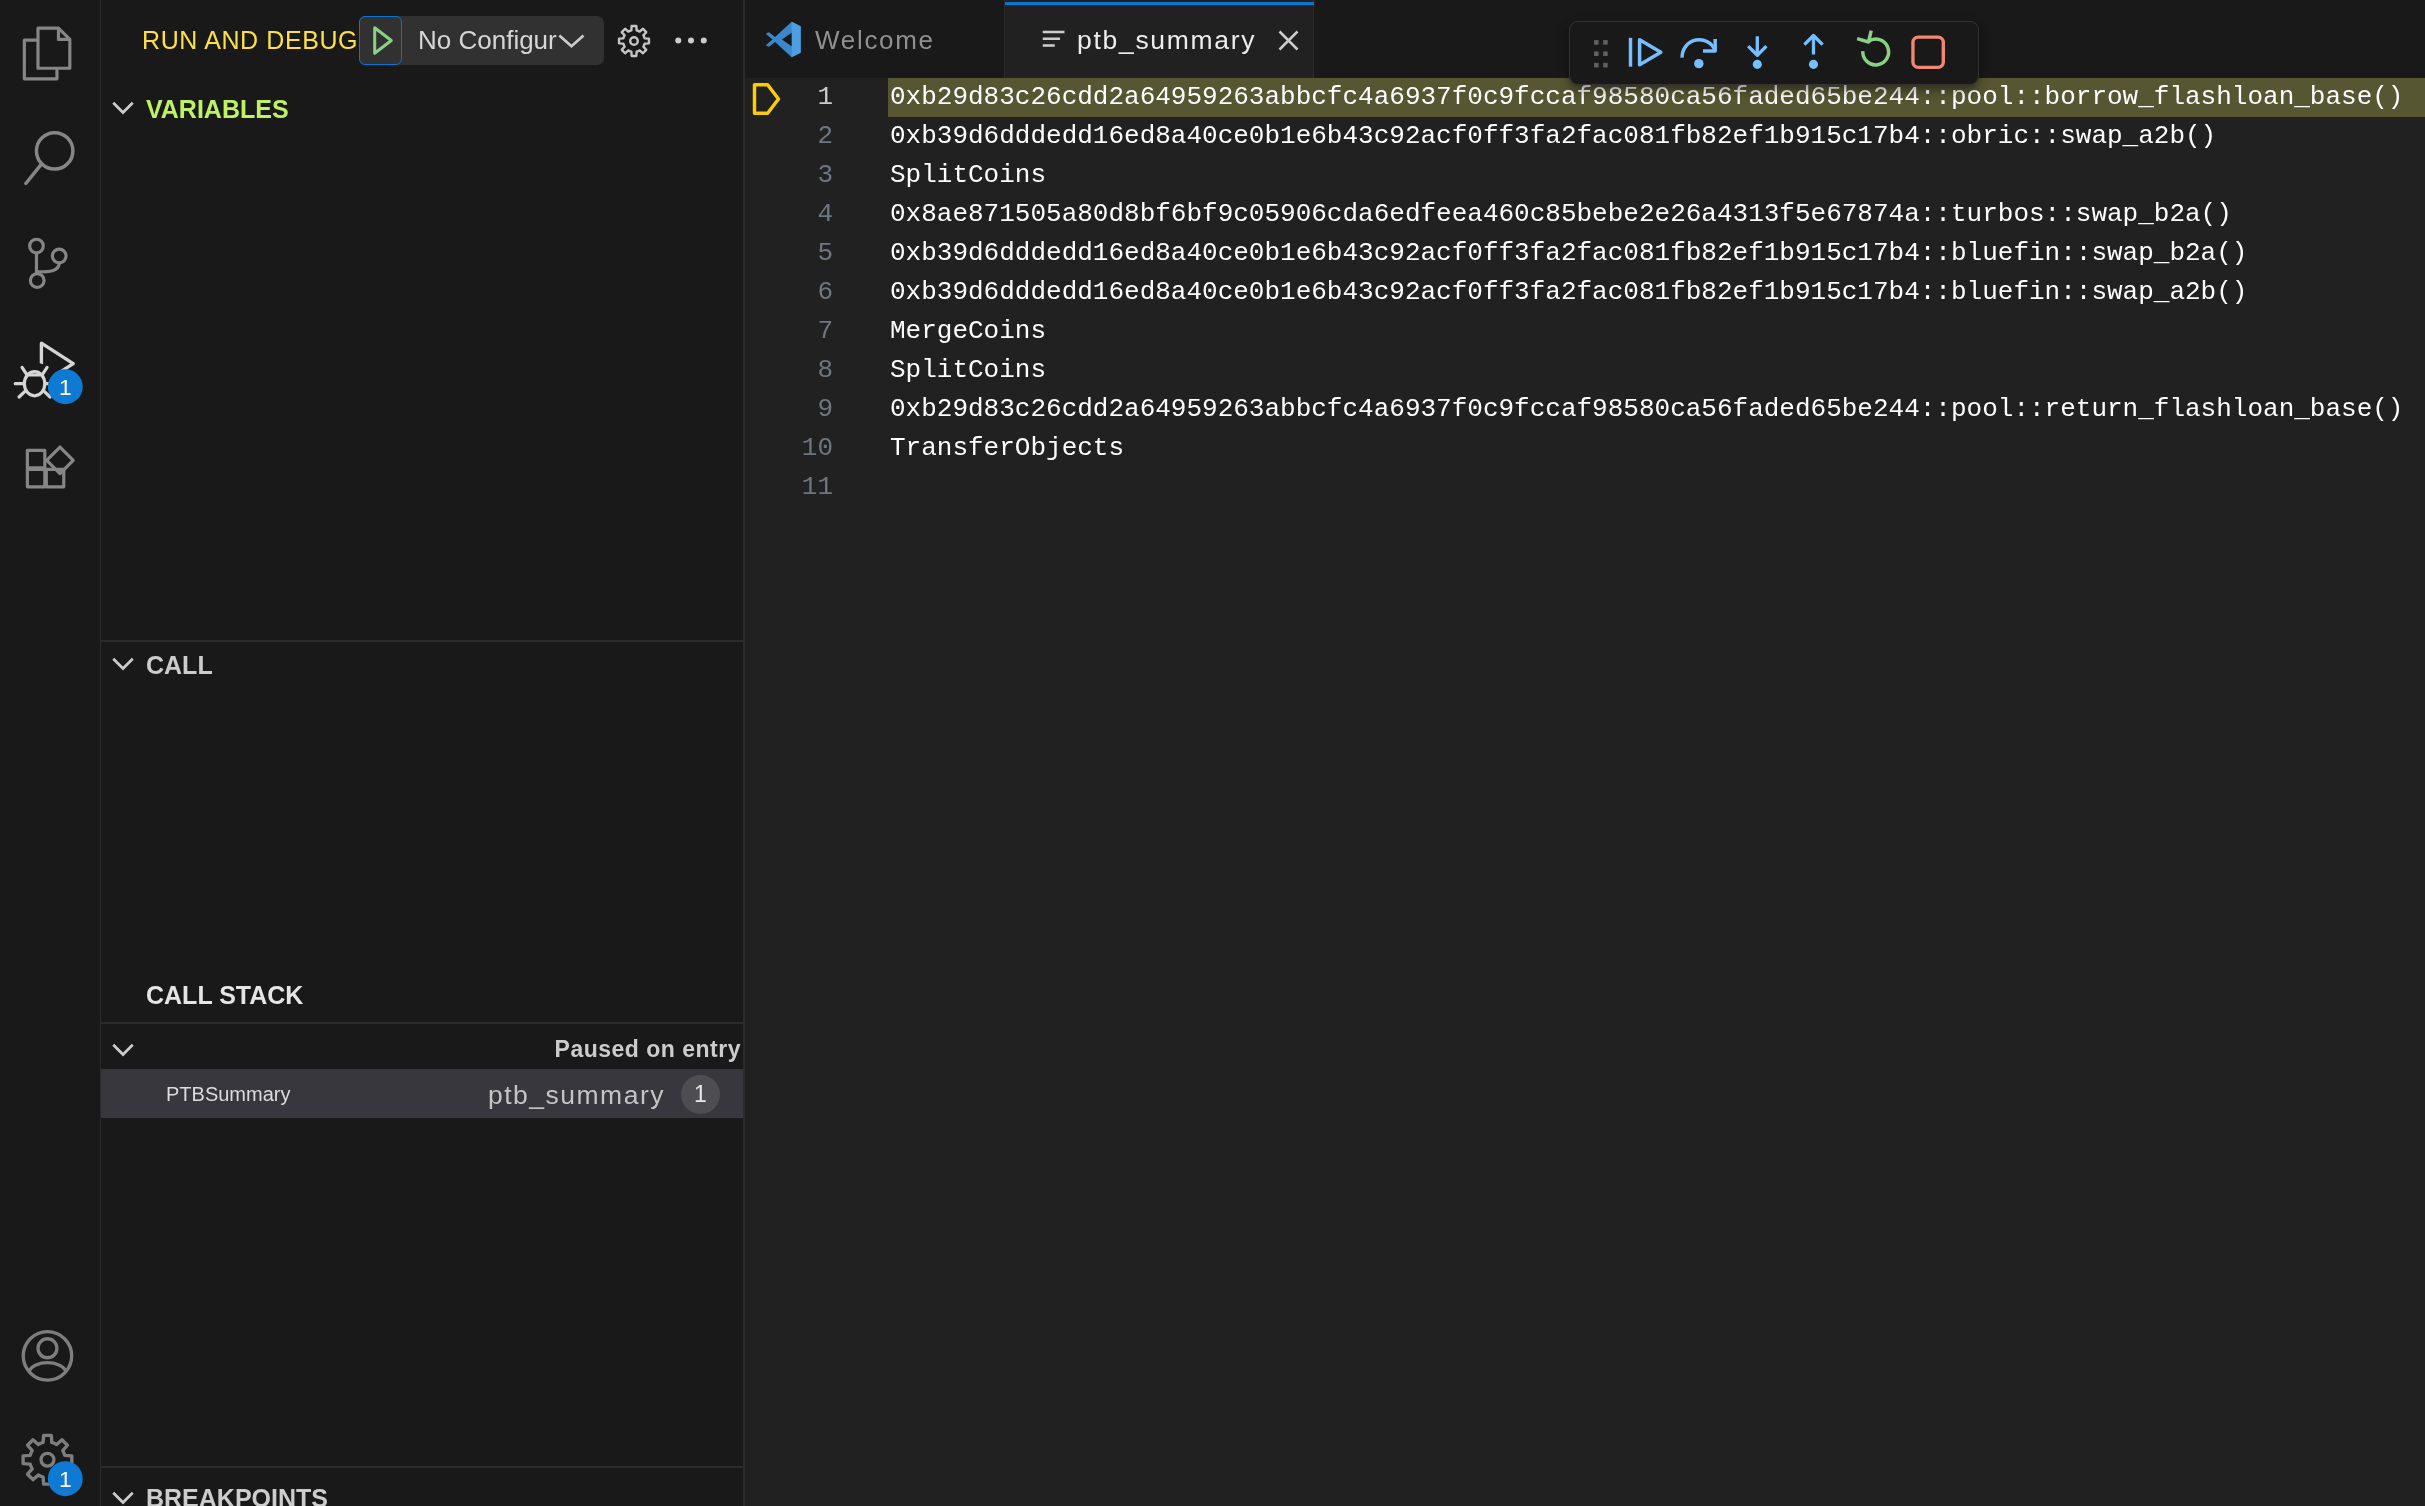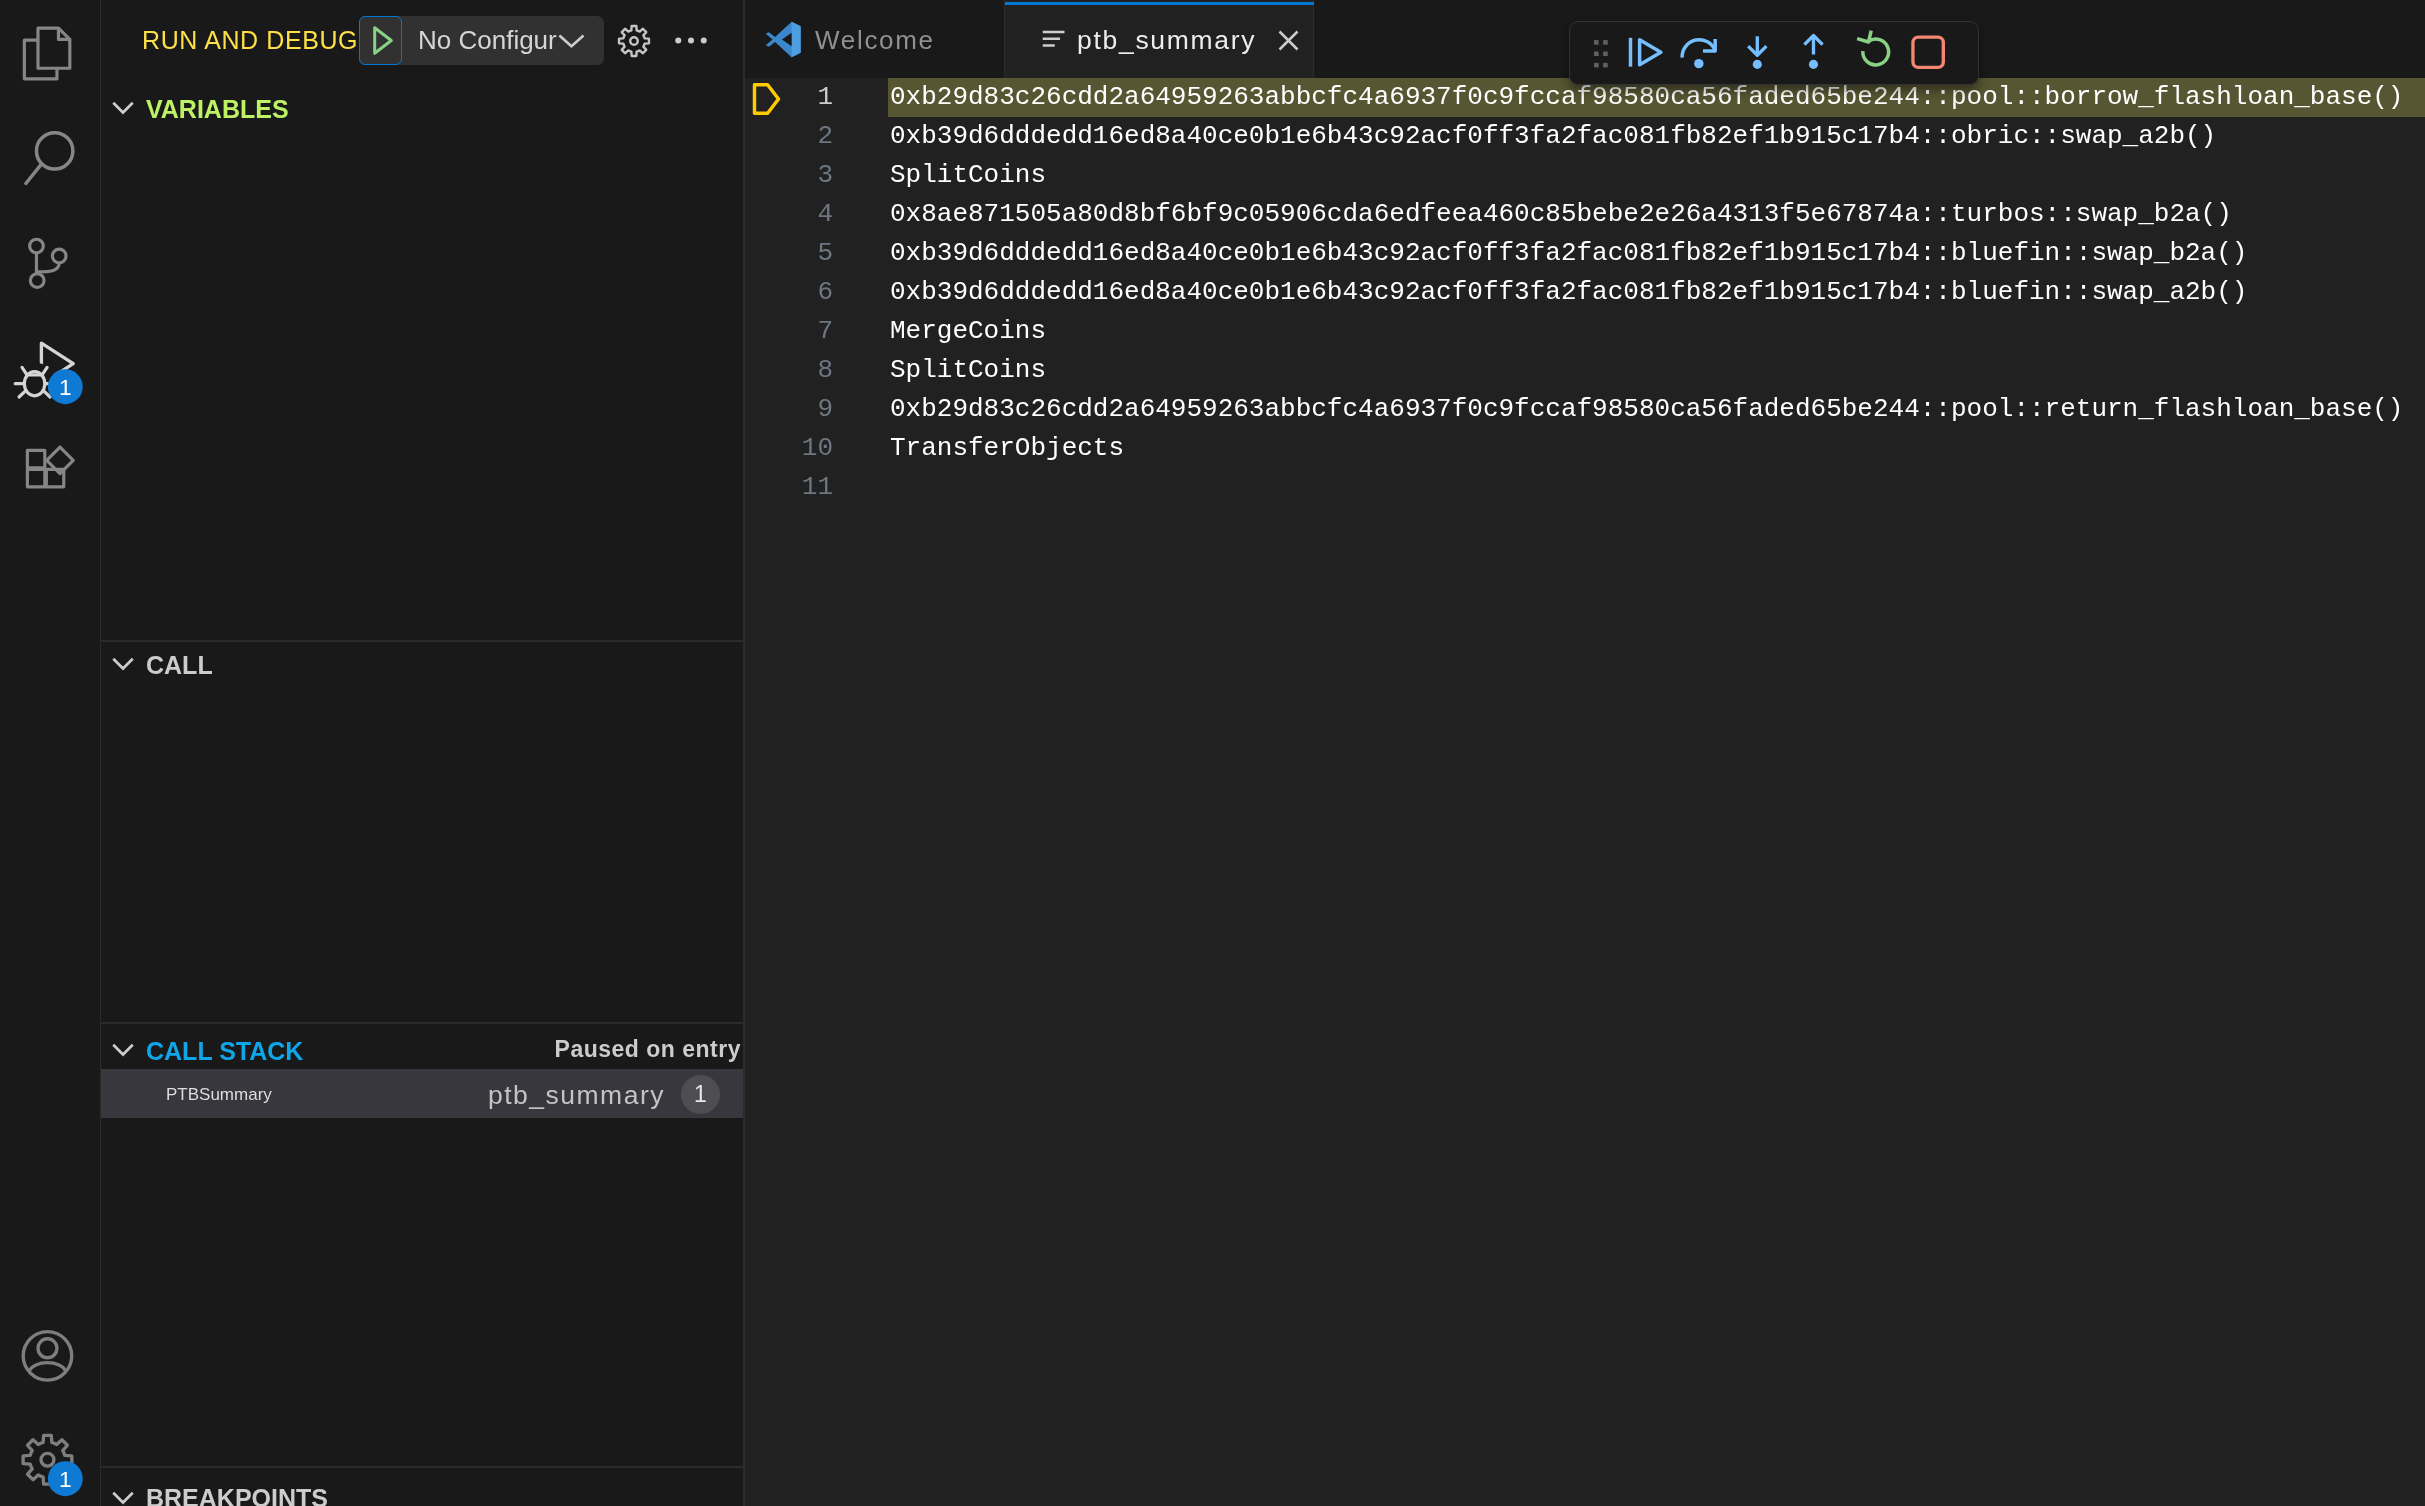--- a/index.html
+++ b/index.html
@@ -104,25 +104,25 @@
 <div class="abs" style="left:101px;top:640px;width:642px;height:1.5px;background:#2b2b2b;"></div>
 <svg class="abs" style="left:111px;top:655px;" width="24" height="18" viewBox="0 0 32 24" fill="none">
   <path d="M3 5 L16 18 L29 5" stroke="#cccccc" stroke-width="3.6"></path>
 </svg>
 <div class="abs" style="left:146px;top:652px;height:26px;color:#cccccc;font-size:25px;font-weight:bold;line-height:26px;">CALL</div>
 
 <div class="abs" style="left:101px;top:1022px;width:642px;height:1.5px;background:#2b2b2b;"></div>
 <svg class="abs" style="left:111px;top:1041px;" width="24" height="18" viewBox="0 0 32 24" fill="none">
   <path d="M3 5 L16 18 L29 5" stroke="#cccccc" stroke-width="3.6"></path>
 </svg>
-<div class="abs" style="left:146px;top:1038px;height:26px;color:#0ea5e9;font-size:25px;font-weight:bold;line-height:26px;">CALL STACK</div>
+<div class="abs" style="left:146px;top:982px;height:26px;color:#e5e5e5;font-size:25px;font-weight:bold;line-height:26px;">CALL STACK</div>
 <div class="abs" style="left:493px;top:1038px;width:248px;height:23.5px;color:#cccccc;font-size:23px;font-weight:600;letter-spacing:0.5px;line-height:23.5px;text-align:right;">Paused on entry</div>
 
 <div class="abs" style="left:101px;top:1069px;width:642px;height:49px;background:#37373d;"></div>
-<div class="abs" style="left:166px;top:1082px;height:25px;color:#dddddd;font-size:17px;line-height:25px;">PTBSummary</div>
+<div class="abs" style="left:166px;top:1082px;height:25px;color:#dddddd;font-size:20px;line-height:25px;">PTBSummary</div>
 <div class="abs" style="left:425px;top:1082px;width:240px;height:26px;color:#c4c4c4;font-size:26.5px;letter-spacing:1.5px;line-height:26px;text-align:right;">ptb_summary</div>
 <div class="abs" style="left:681px;top:1075px;width:39px;height:39px;background:#4d4d52;border-radius:50%;color:#e8e8e8;font-size:23px;line-height:39px;text-align:center;">1</div>
 
 <div class="abs" style="left:101px;top:1466px;width:642px;height:1.5px;background:#2b2b2b;"></div>
 <svg class="abs" style="left:111px;top:1489px;" width="24" height="18" viewBox="0 0 32 24" fill="none">
   <path d="M3 5 L16 18 L29 5" stroke="#cccccc" stroke-width="3.6"></path>
 </svg>
 <div class="abs" style="left:146px;top:1485px;height:26px;color:#cccccc;font-size:25px;font-weight:bold;line-height:26px;">BREAKPOINTS</div>
 
 <div class="abs" style="left:743px;top:0;width:2.3px;height:1506px;background:#2b2b2b;"></div>

